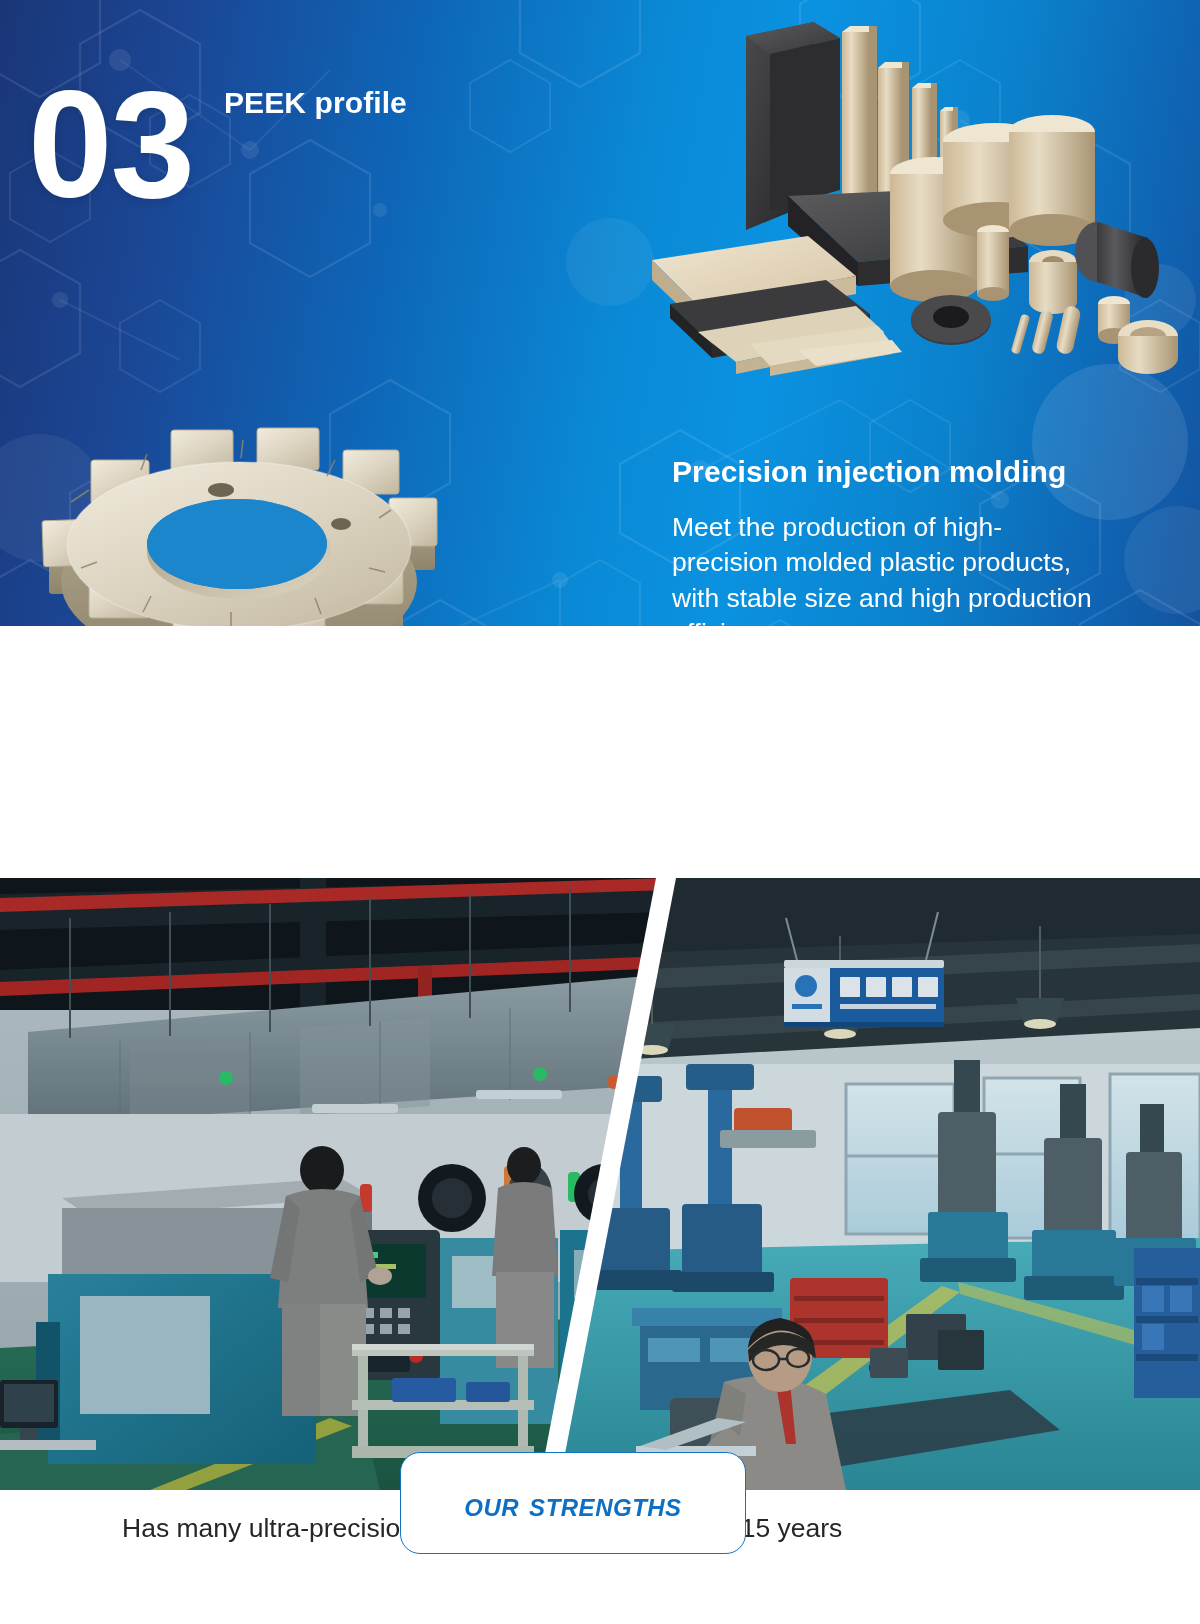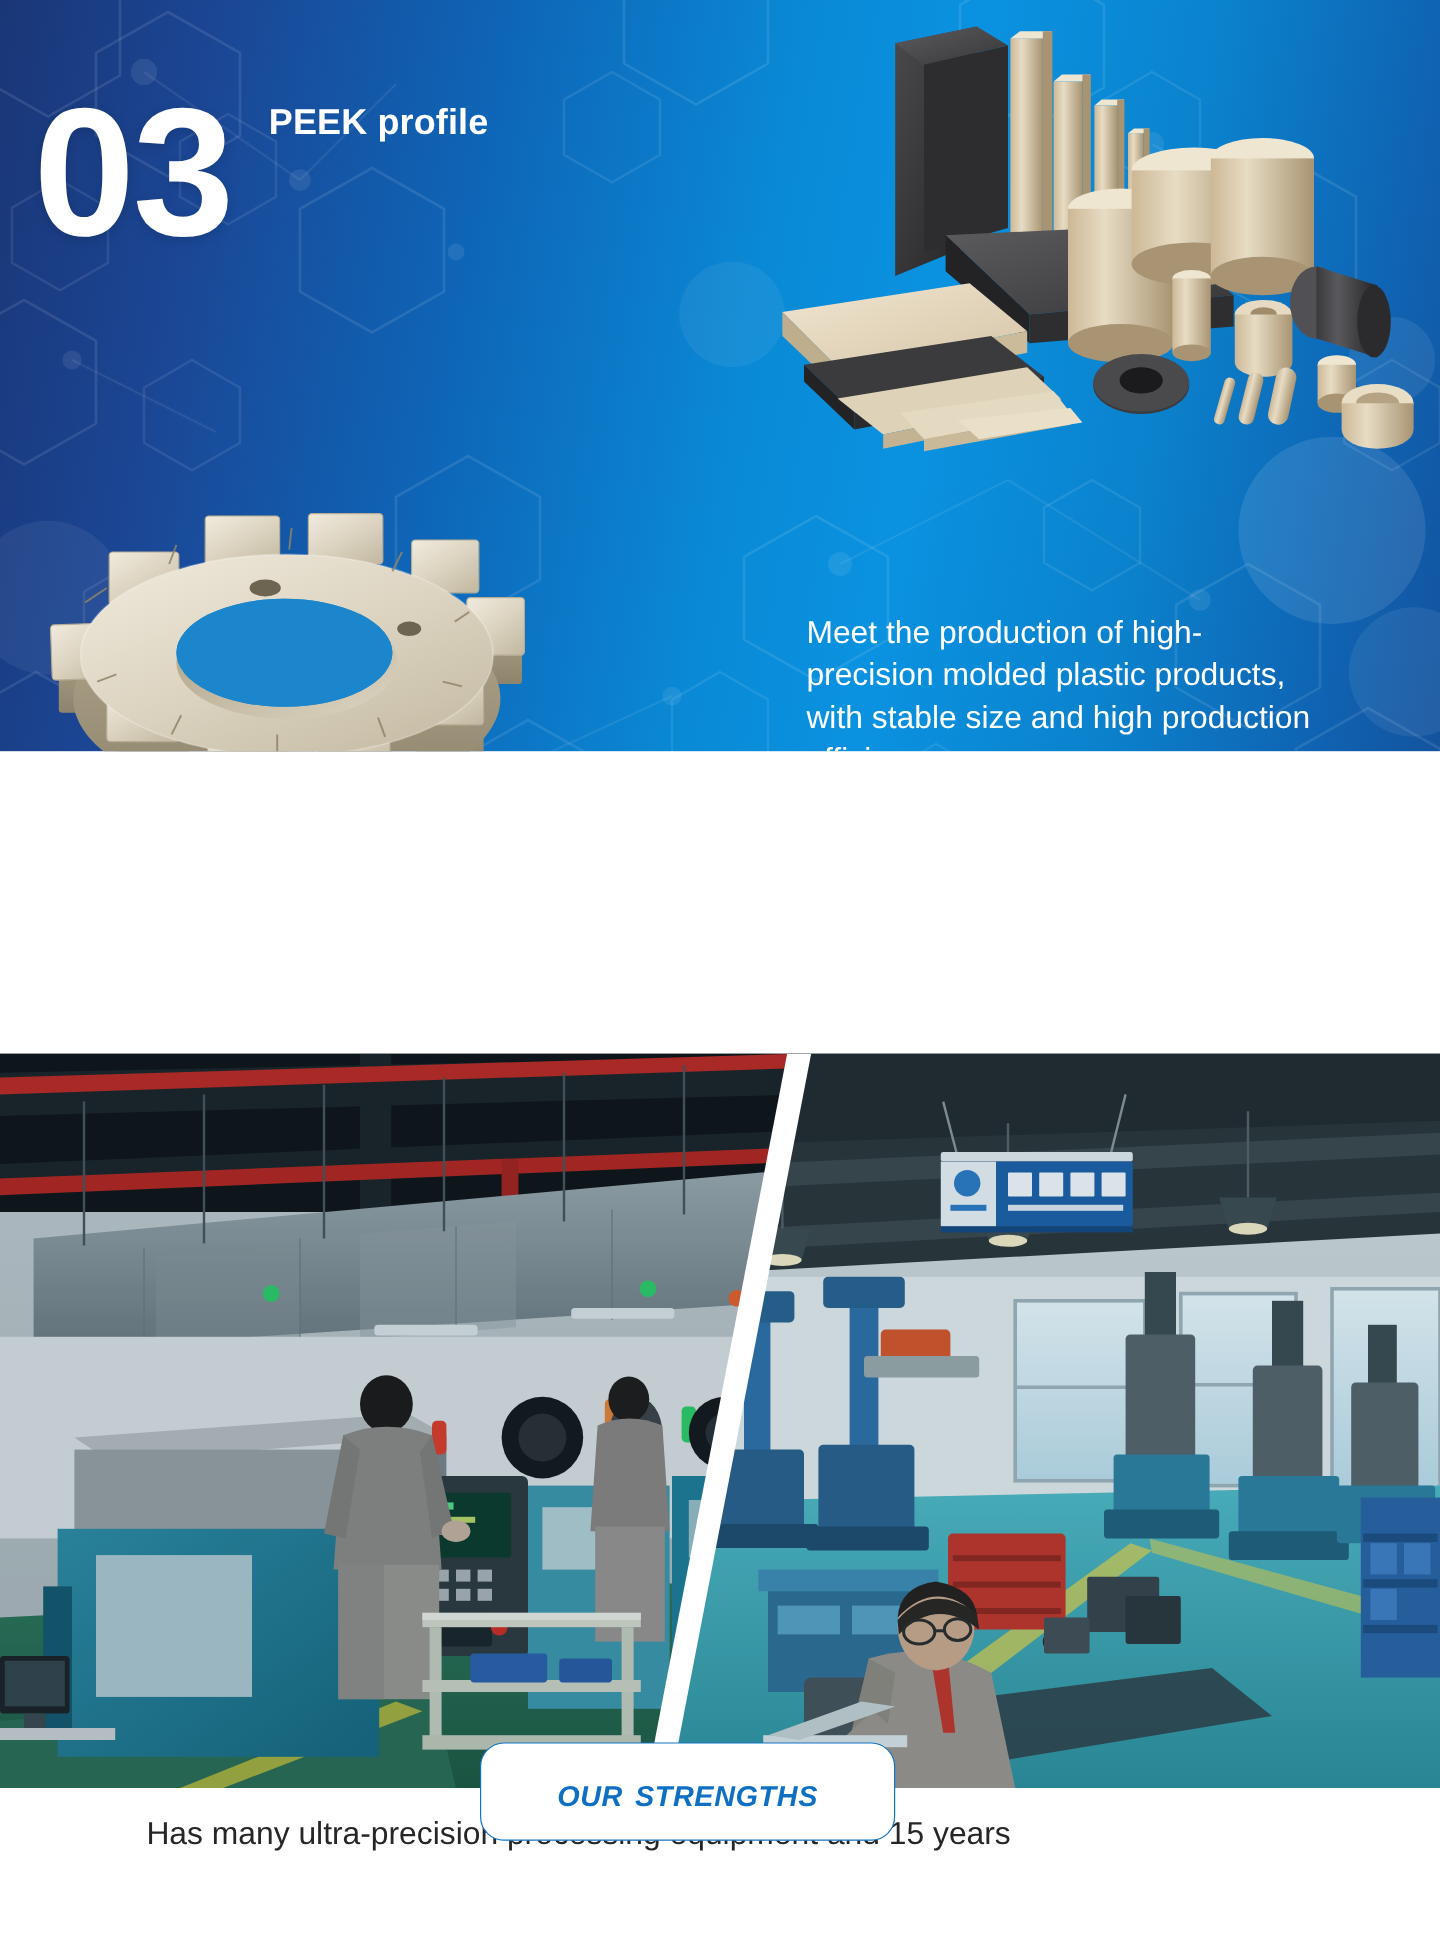--- a/index.html
+++ b/index.html
@@ -73,21 +73,21 @@
 
   
   .strengths-band {
     position: absolute; left: 0; top: 706px; width: 1200px; height: 172px;
     background: #ffffff;
   }
   .arrow-svg { position: absolute; left: 100px; top: 772px; width: 1000px; height: 56px; }
   .strength-box {
     position: absolute;
     left: 400px; top: 746px;
-    width: 346px; height: 82px;
+    width: 346px; height: 102px;
     background: #ffffff;
     border: 1.6px solid #1374c4;
     border-radius: 20px;
     z-index: 4;
     display: flex; align-items: center; justify-content: center;
   }
   .strength-label {
     color: #0f6fc2;
     font-style: italic;
     font-weight: 700;
@@ -419,20 +419,21 @@
         <line x1="152" y1="-36" x2="140" y2="-28"></line>
         <line x1="146" y1="26" x2="130" y2="22"></line>
         <line x1="82" y1="68" x2="76" y2="52"></line>
         <line x1="-8" y1="82" x2="-8" y2="66"></line>
         <line x1="-96" y1="66" x2="-88" y2="50"></line>
         <line x1="-158" y1="22" x2="-142" y2="16"></line>
       </g>
     </g>
   </svg>
 
+  <div class="blk-title" id="t04">Precision injection molding</div>
   <div class="blk-body" id="b04">Meet the production of high-precision molded plastic products, with stable size and high production efficiency.</div>
 </div>
 
 <div class="strengths-band">
   <svg class="arrow-svg" viewBox="0 0 1000 56">
     <g fill="#0b6cc0">
 
       <polygon points="0,28 46,8 46,48"></polygon>
 
       <rect x="44" y="19" width="268" height="18"></rect>

